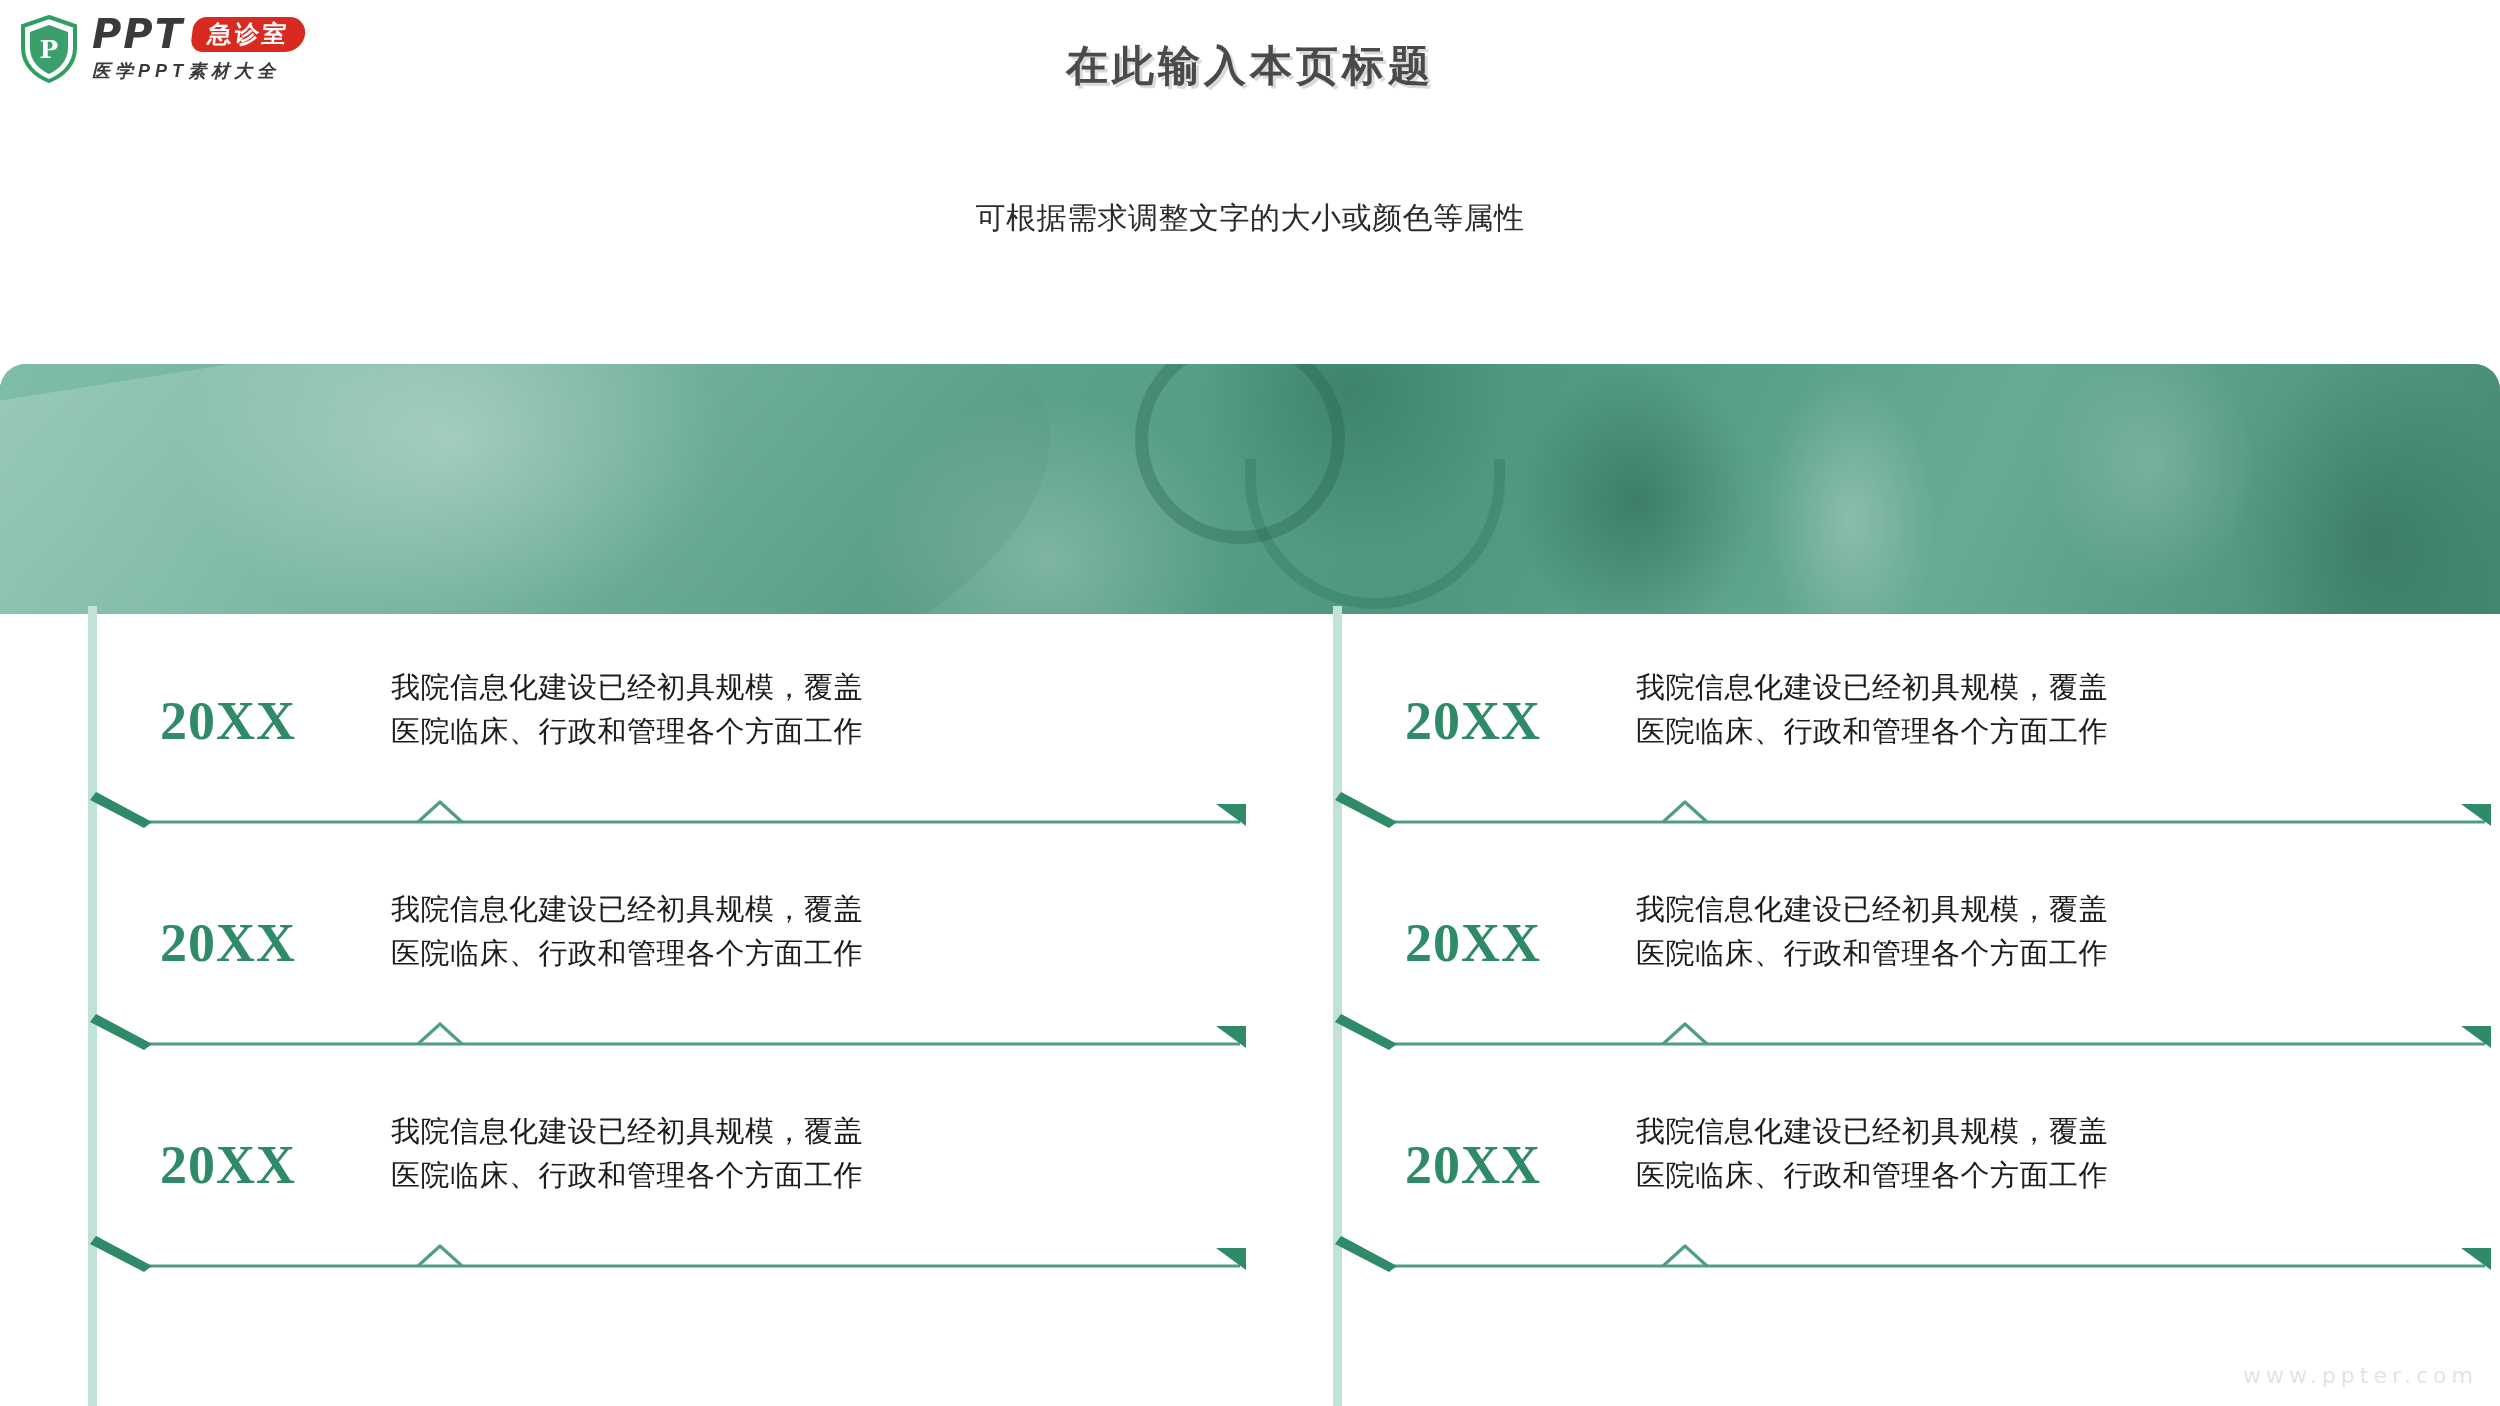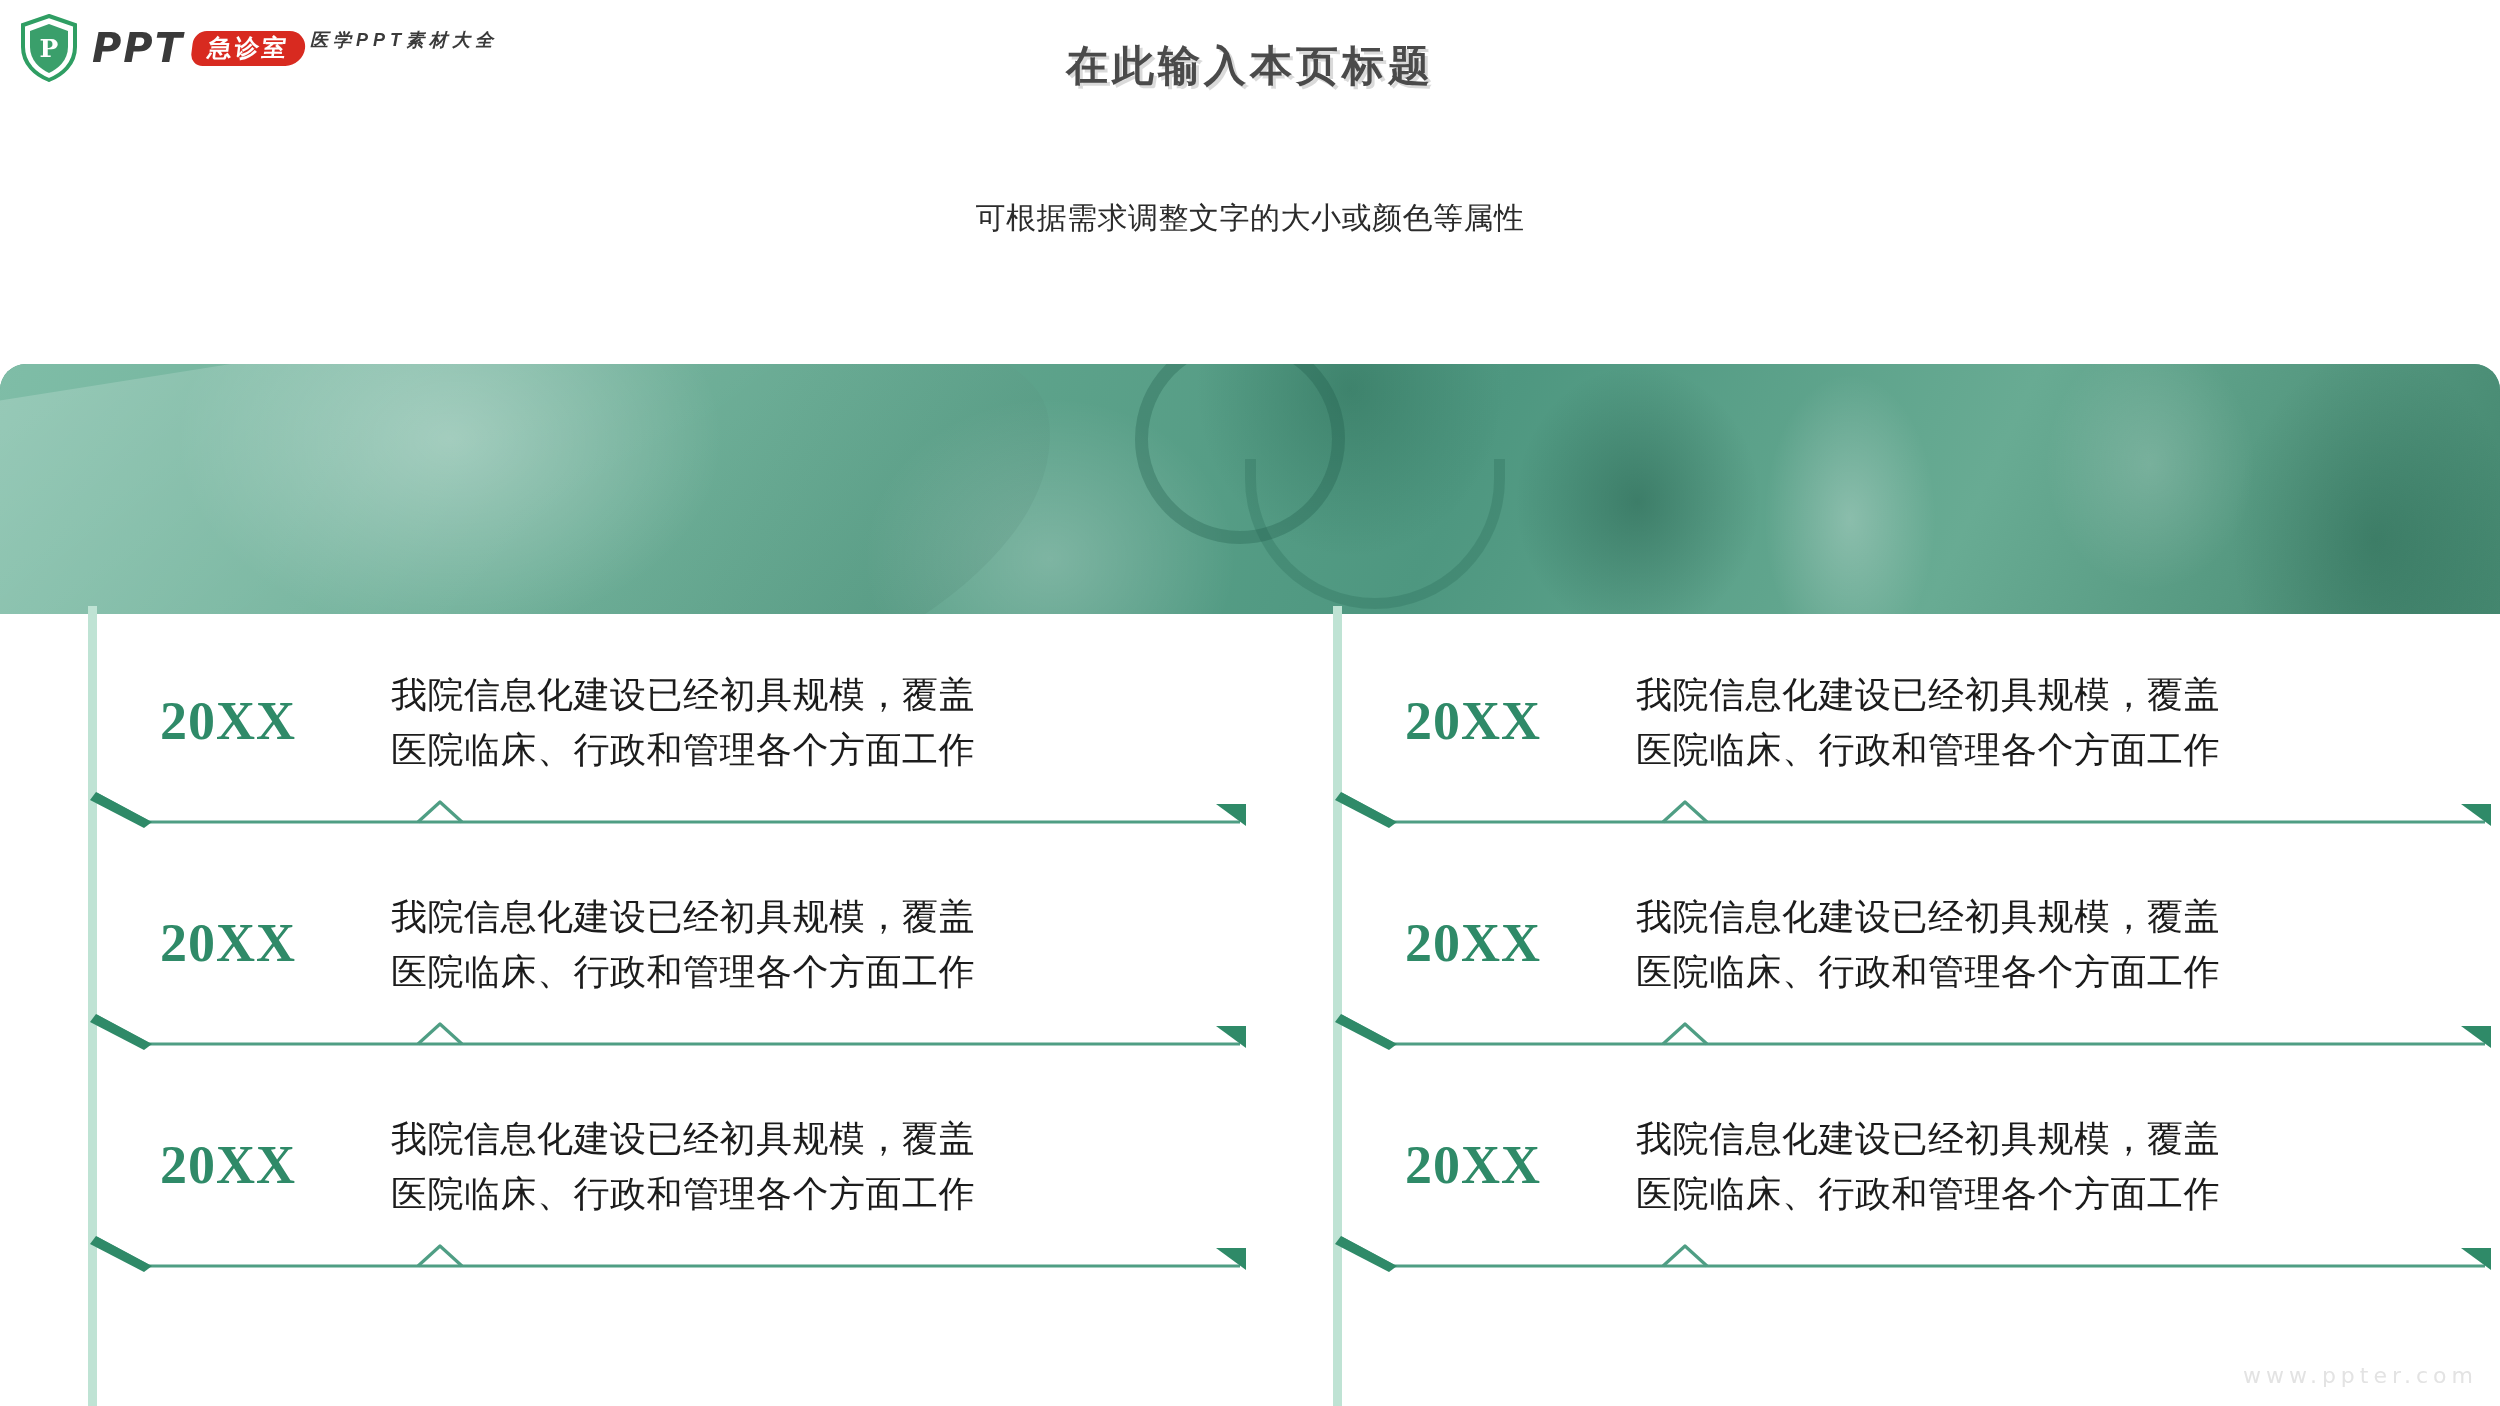--- a/index.html
+++ b/index.html
@@ -8,21 +8,21 @@
     background:#ffffff;
     font-family:"Liberation Sans","DejaVu Sans",sans-serif;
     overflow:hidden;
     position:relative;
   }
 
   
   .logo-area { position:absolute; left:20px; top:14px; display:flex; align-items:center; gap:14px; }
   .shield { width:58px; height:68px; position:relative; }
   .shield svg { display:block; }
-  .logo-text { display:flex; flex-direction:row; gap:5px; }
+  .logo-text { display:flex; flex-direction:column; gap:5px; }
   .logo-row1 { display:flex; align-items:center; gap:8px; }
   .logo-ppt {
     font-size:40px; font-weight:bold; font-style:italic;
     color:#3a3a3a; letter-spacing:2px; line-height:1;
     font-family:"DejaVu Sans",sans-serif;
   }
   .logo-badge {
     background:#d82a20; color:#fff; font-size:24px; font-weight:bold;
     padding:5px 16px 6px 16px; border-radius:16px 22px 22px 16px;
     letter-spacing:3px; line-height:1; transform:skewX(-7deg);
@@ -97,21 +97,21 @@
   .tl-item.r1 { top:236px; }
   .tl-item.r2 { top:458px; }
 
   .tl-year {
     position:absolute; left:72px; top:62px; width:210px;
     font-size:54px; font-weight:bold; color:#2f8a68;
     letter-spacing:1px; font-family:Liberation Serif, serif;
   }
   .tl-body {
     position:absolute; left:303px; top:40px; width:700px;
-    font-size:36px; color:#1c1c1c; line-height:1.52; letter-spacing:.5px;
+    font-size:29px; color:#1c1c1c; line-height:1.52; letter-spacing:.5px;font-family:Liberation Mono, monospace;
   }
 
   
   .tl-line { position:absolute; left:0; bottom:22px; width:1180px; height:44px; }
   .tl-line svg { display:block; }
 
   
   .watermark {
     position:absolute; right:22px; bottom:18px;
     font-size:22px; color:#e3e3e3; letter-spacing:5px;

